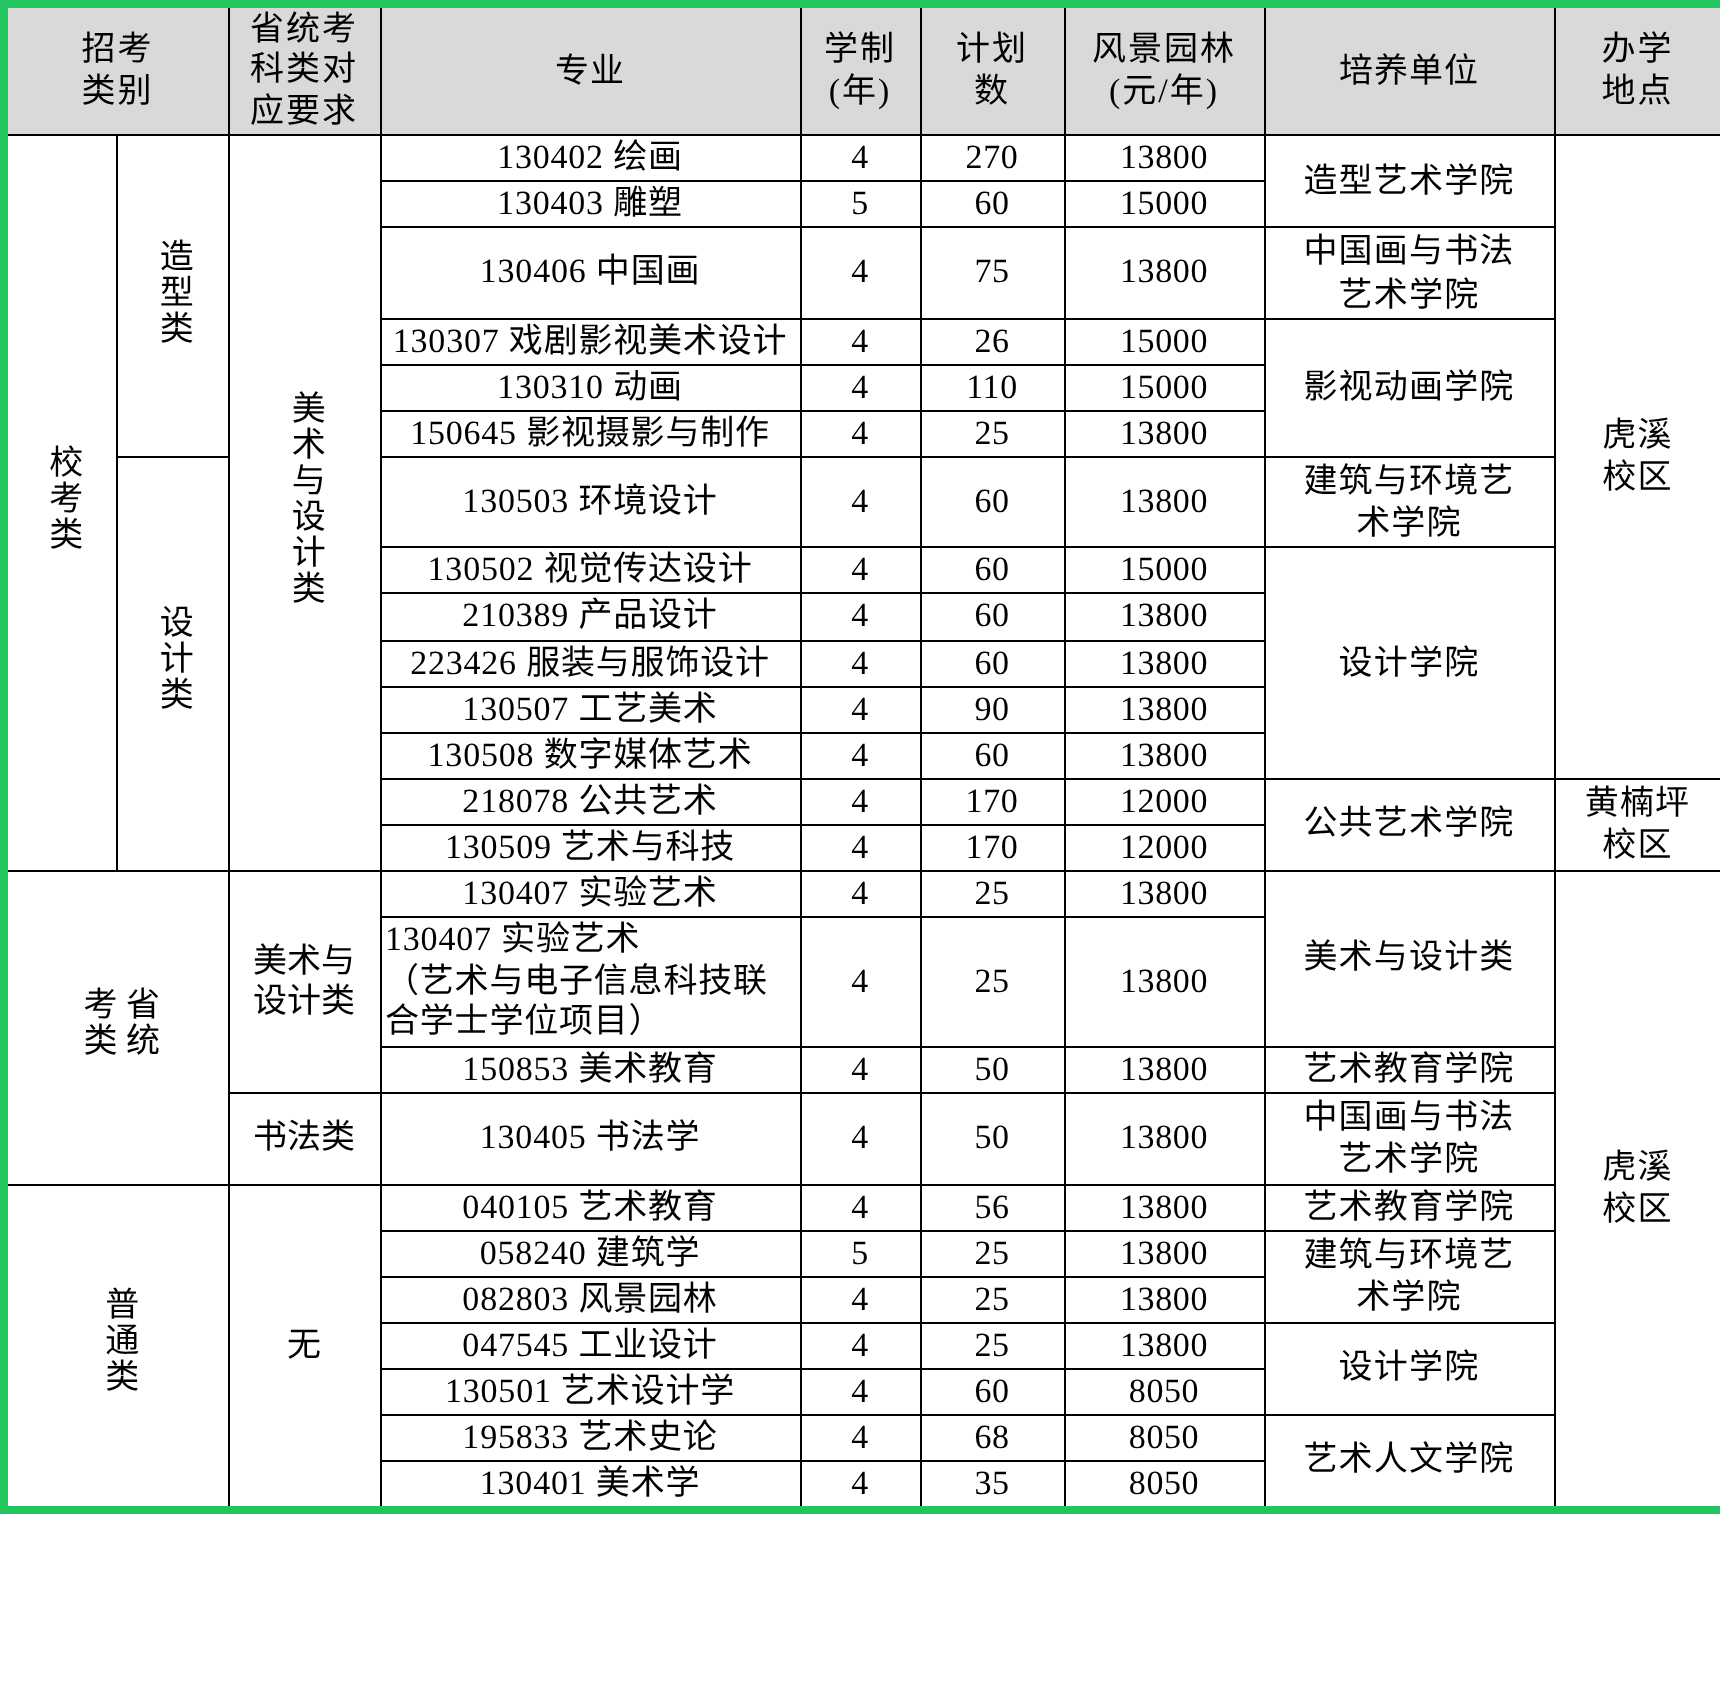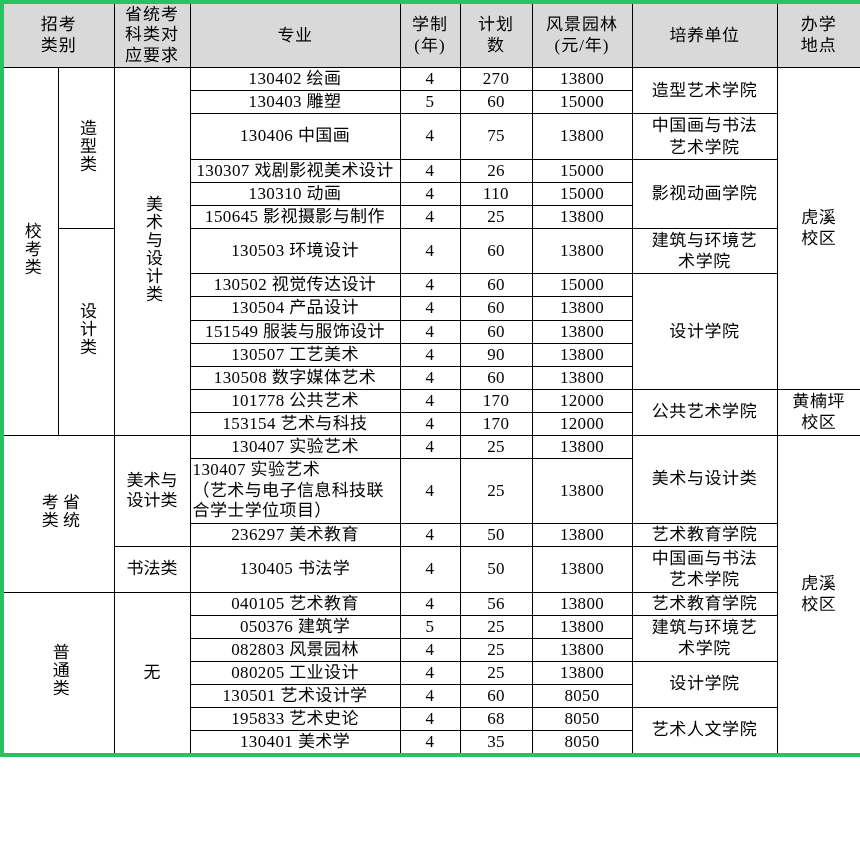--- a/index.html
+++ b/index.html
@@ -203,53 +203,53 @@
         <td class="unit" rowspan="1"><span class="wrap2">建筑与环境艺<br>术学院</span></td>
       </tr>
       <tr>
         <td class="major">130502 视觉传达设计</td>
         <td class="num">4</td>
         <td class="num">60</td>
         <td class="num">15000</td>
         <td class="unit" rowspan="5">设计学院</td>
       </tr>
       <tr>
-        <td class="major">130504 产品设计</td>
-        <td class="num">4</td>
-        <td class="num">60</td>
-        <td class="num">13800</td>
-      </tr>
-      <tr>
-        <td class="major">151549 服装与服饰设计</td>
+        <td class="major">210389 产品设计</td>
+        <td class="num">4</td>
+        <td class="num">60</td>
+        <td class="num">13800</td>
+      </tr>
+      <tr>
+        <td class="major">223426 服装与服饰设计</td>
         <td class="num">4</td>
         <td class="num">60</td>
         <td class="num">13800</td>
       </tr>
       <tr>
         <td class="major">130507 工艺美术</td>
         <td class="num">4</td>
         <td class="num">90</td>
         <td class="num">13800</td>
       </tr>
       <tr>
         <td class="major">130508 数字媒体艺术</td>
         <td class="num">4</td>
         <td class="num">60</td>
         <td class="num">13800</td>
       </tr>
       <tr>
-        <td class="major">101778 公共艺术</td>
+        <td class="major">218078 公共艺术</td>
         <td class="num">4</td>
         <td class="num">170</td>
         <td class="num">12000</td>
         <td class="unit" rowspan="2">公共艺术学院</td>
         <td class="site" rowspan="2"><span class="wrap2">黄楠坪<br>校区</span></td>
       </tr>
       <tr>
-        <td class="major">153154 艺术与科技</td>
+        <td class="major">130509 艺术与科技</td>
         <td class="num">4</td>
         <td class="num">170</td>
         <td class="num">12000</td>
       </tr>
       <tr>
         <td rowspan="4" colspan="2"><span class="vert-2col">省统<br>考类</span></td>
         <td rowspan="3"><span class="wrap2">美术与<br>设计类</span></td>
         <td class="major">130407 实验艺术</td>
         <td class="num">4</td>
         <td class="num">25</td>
@@ -259,21 +259,21 @@
       </tr>
       <tr>
         <td class="major">
           <span class="multiline">130407 实验艺术<br>（艺术与电子信息科技联<br>合学士学位项目）</span>
         </td>
         <td class="num">4</td>
         <td class="num">25</td>
         <td class="num">13800</td>
       </tr>
       <tr>
-        <td class="major">236297 美术教育</td>
+        <td class="major">150853 美术教育</td>
         <td class="num">4</td>
         <td class="num">50</td>
         <td class="num">13800</td>
         <td class="unit" rowspan="1">艺术教育学院</td>
       </tr>
       <tr>
         <td rowspan="1">书法类</td>
         <td class="major">130405 书法学</td>
         <td class="num">4</td>
         <td class="num">50</td>
@@ -283,34 +283,34 @@
       <tr>
         <td rowspan="7" colspan="2"><span class="vert">普通类</span></td>
         <td rowspan="7">无</td>
         <td class="major">040105 艺术教育</td>
         <td class="num">4</td>
         <td class="num">56</td>
         <td class="num">13800</td>
         <td class="unit" rowspan="1">艺术教育学院</td>
       </tr>
       <tr>
-        <td class="major">050376 建筑学</td>
+        <td class="major">058240 建筑学</td>
         <td class="num">5</td>
         <td class="num">25</td>
         <td class="num">13800</td>
         <td class="unit" rowspan="2"><span class="wrap2">建筑与环境艺<br>术学院</span></td>
       </tr>
       <tr>
         <td class="major">082803 风景园林</td>
         <td class="num">4</td>
         <td class="num">25</td>
         <td class="num">13800</td>
       </tr>
       <tr>
-        <td class="major">080205 工业设计</td>
+        <td class="major">047545 工业设计</td>
         <td class="num">4</td>
         <td class="num">25</td>
         <td class="num">13800</td>
         <td class="unit" rowspan="2">设计学院</td>
       </tr>
       <tr>
         <td class="major">130501 艺术设计学</td>
         <td class="num">4</td>
         <td class="num">60</td>
         <td class="num">8050</td>

